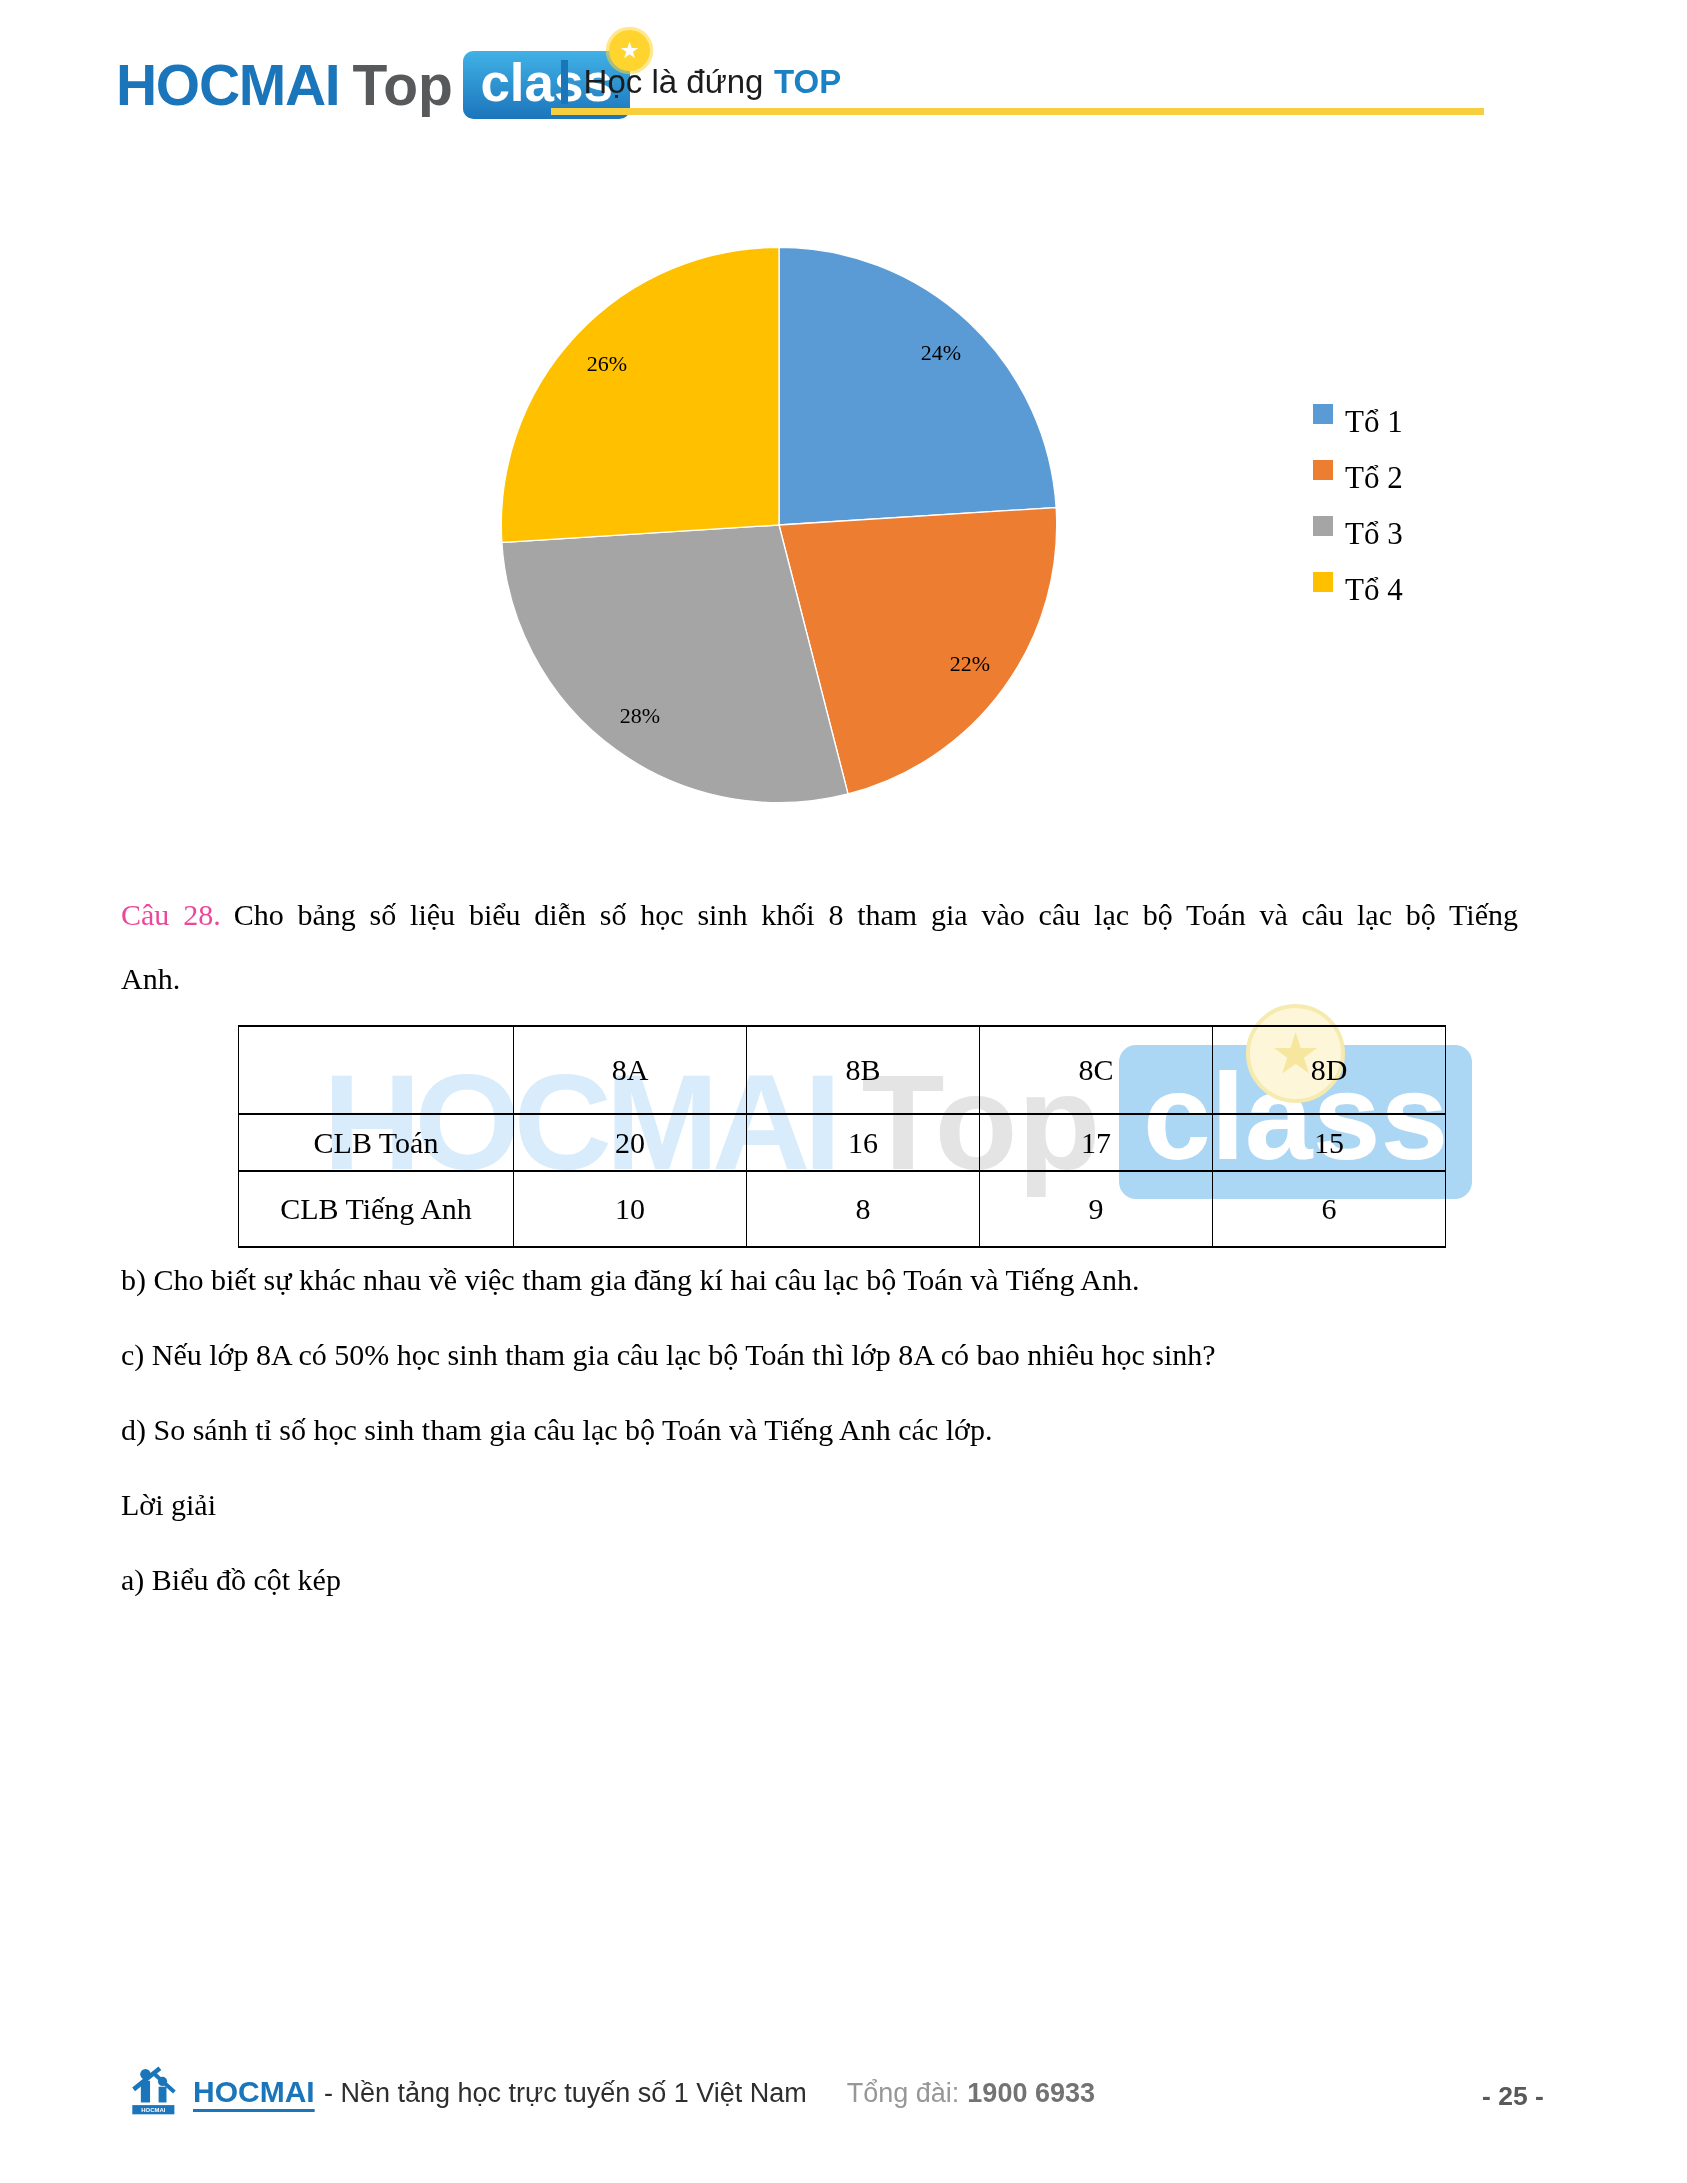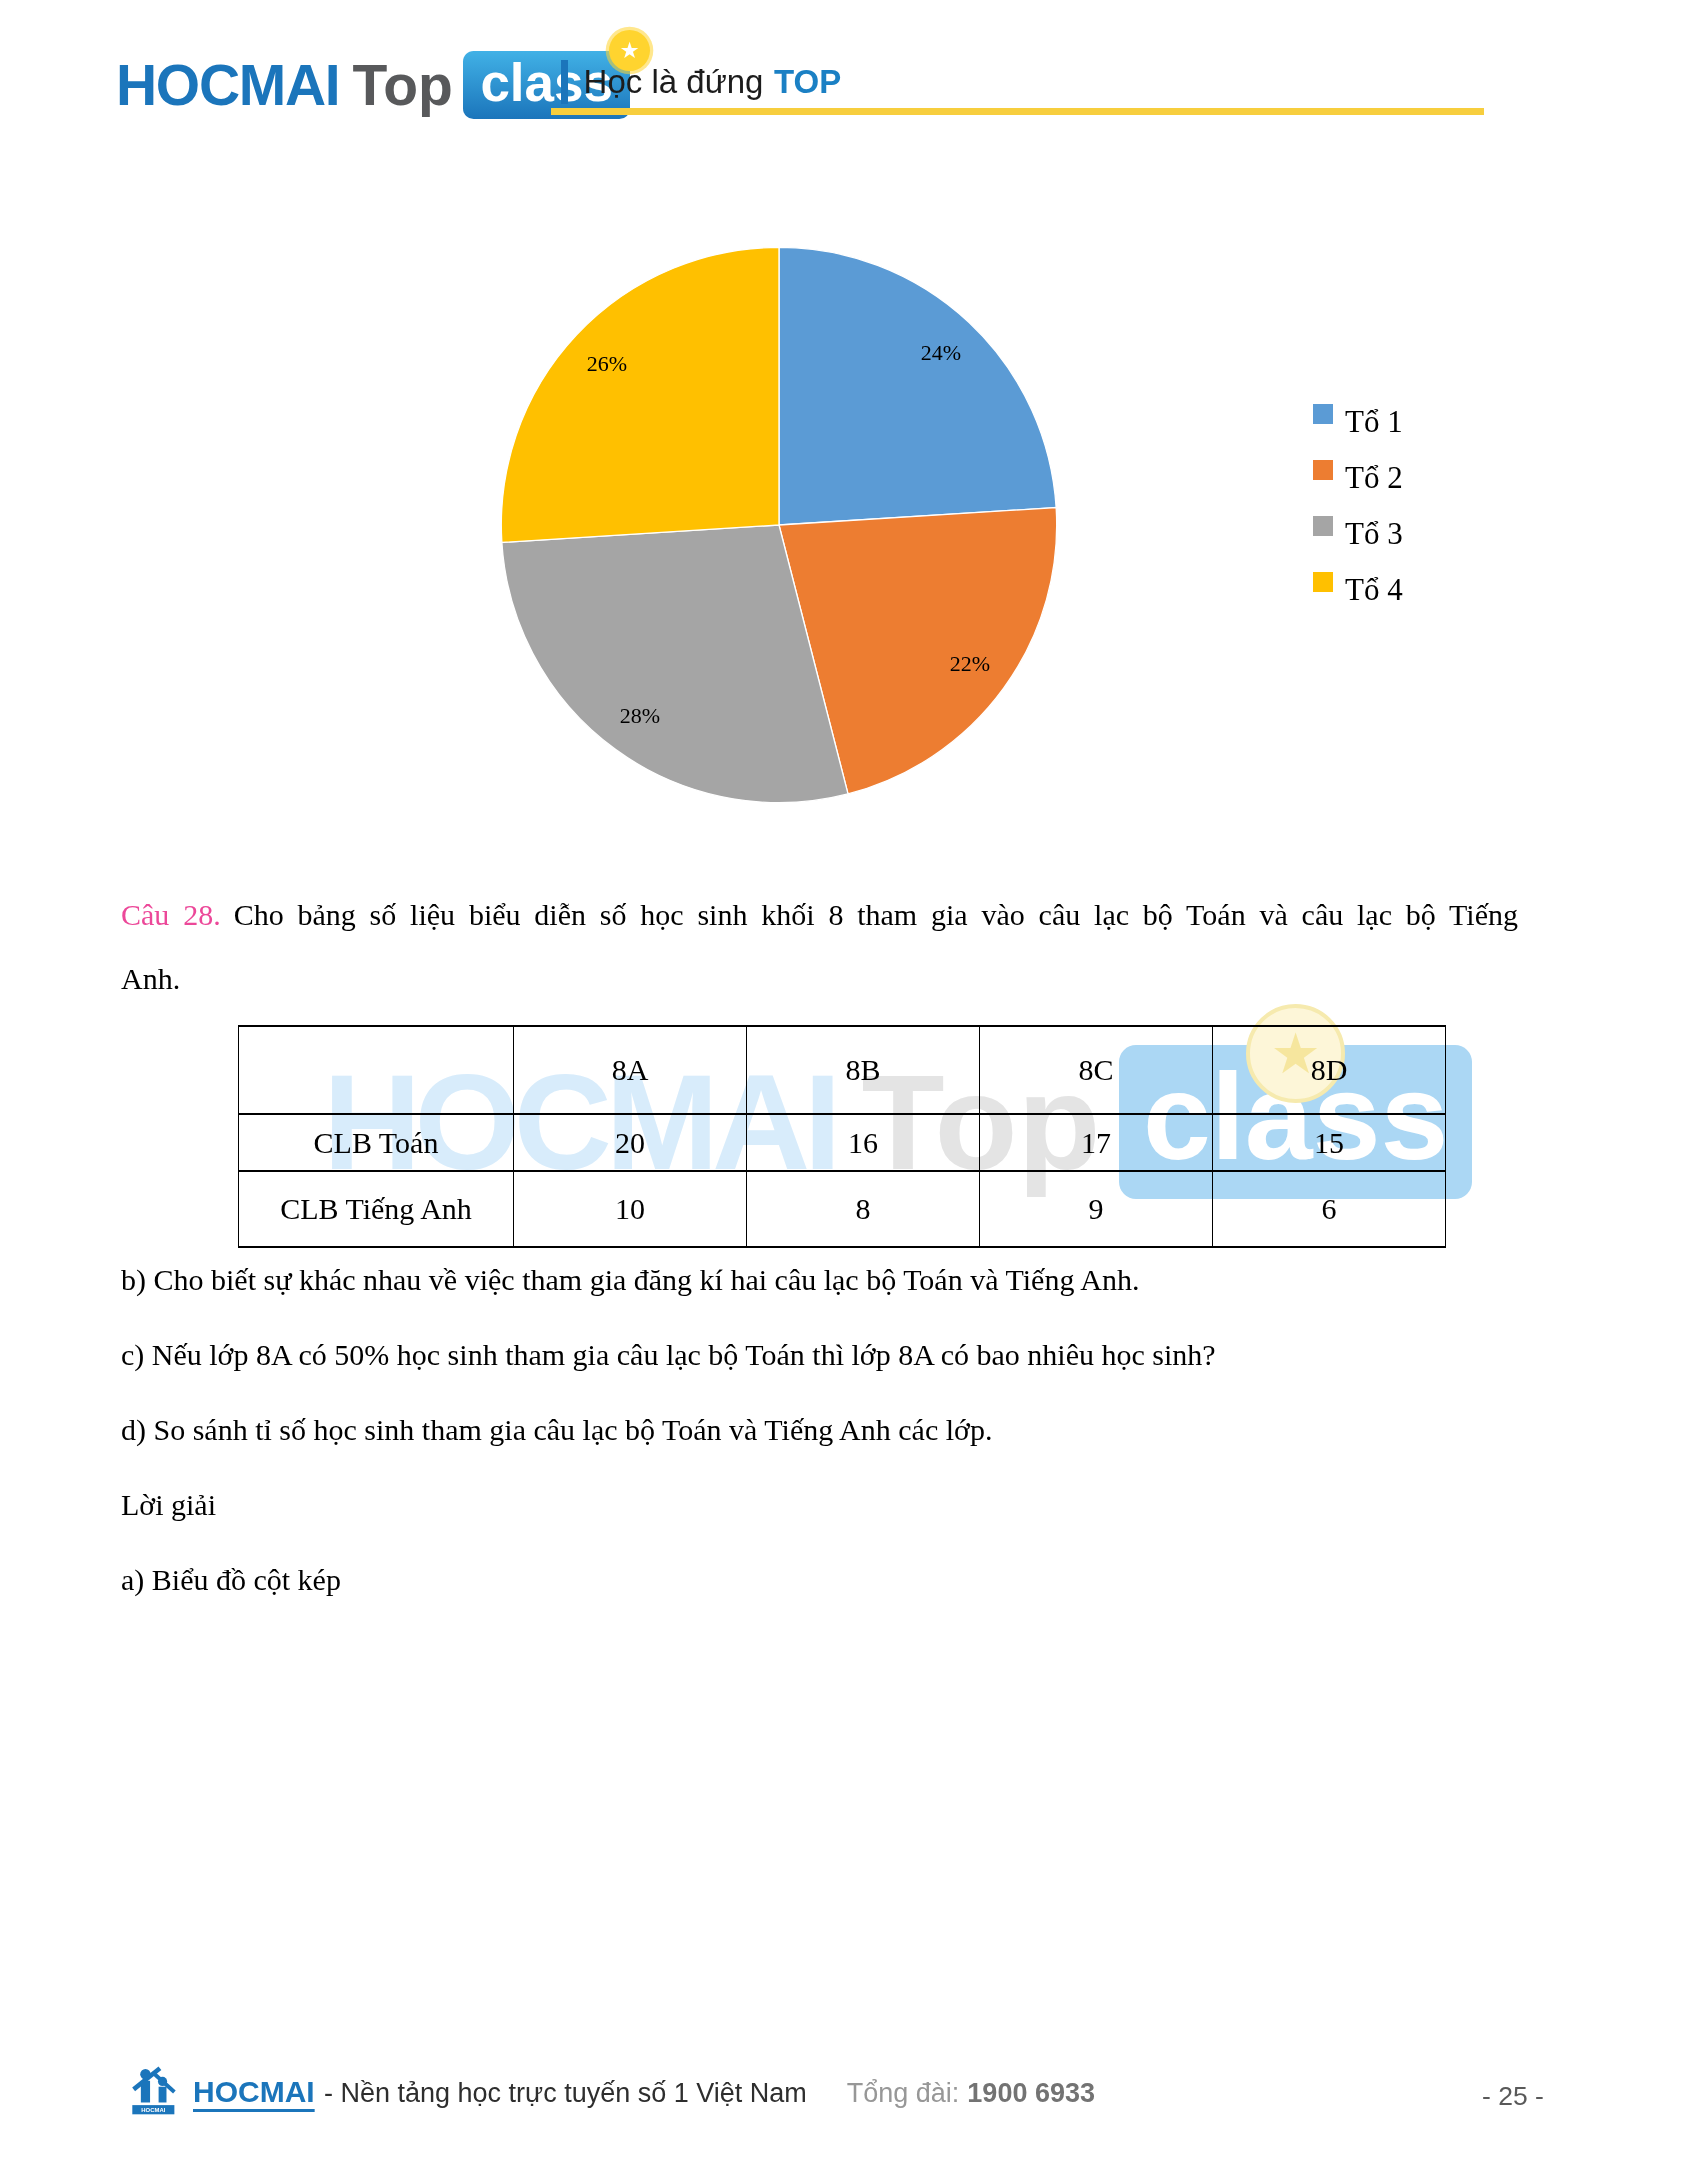--- a/index.html
+++ b/index.html
@@ -67,21 +67,21 @@
 
   
   .footer-icon { position:absolute; left:131px; top:2064px; }
   .footer-row { position:absolute; left:193px; top:2075px; display:flex; align-items:baseline;
     font-family:"Liberation Sans","DejaVu Sans",sans-serif; }
   .footer-brand { font-size:30px; font-weight:bold; color:#1B75BB; text-decoration:underline;
     text-decoration-thickness:2.6px; text-underline-offset:6.6px; }
   .footer-tagline { font-size:27px; font-weight:500; color:#2E2E2E; margin-left:9.3px; }
   .footer-hotline-label { font-size:27px; font-weight:500; color:#979797; margin-left:40px; }
   .footer-hotline-number { font-size:27px; font-weight:bold; color:#737373; margin-left:8px; }
-  .footer-page { position:absolute; left:1482px; top:2081px; font-size:26.5px; font-weight:400; color:#595959;
+  .footer-page { position:absolute; left:1482px; top:2081px; font-size:26.5px; font-weight:700; color:#595959;
     font-family:"Liberation Sans","DejaVu Sans",sans-serif; }
 </style>
 </head>
 <body>
 
 <div class="page">
 
   <div class="logo">
     <span class="logo-hocmai">HOCMAI</span>
     <span class="logo-top">Top</span>

